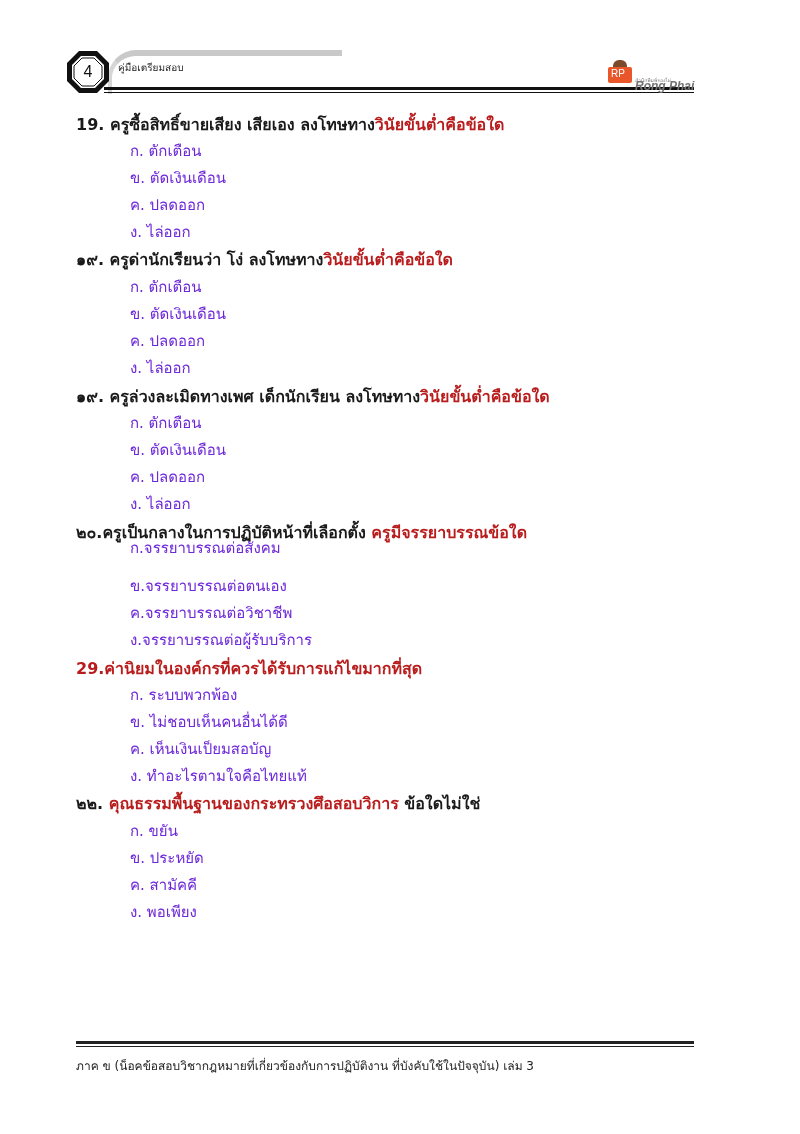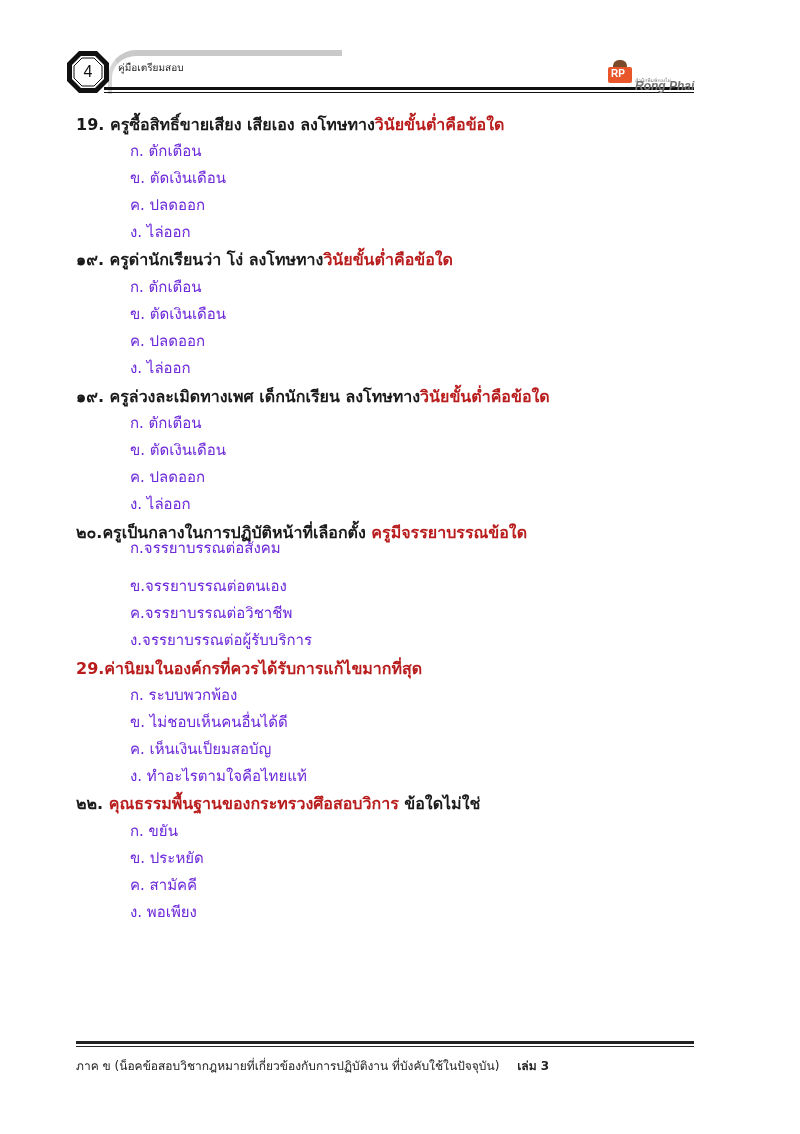--- a/index.html
+++ b/index.html
@@ -14,38 +14,38 @@
   .badge { position:absolute; left:66px; top:50px; width:44px; height:44px; }
   .page-num { position:absolute; left:66px; top:50px; width:44px; height:44px;
               line-height:44px; text-align:center; font-size:16px; font-weight:normal;
               font-family:"Liberation Sans",sans-serif; color:#111; }
   .book-title { position:absolute; left:118px; top:60px; font-size:10px; color:#222; }
   .hdr-rule1 { position:absolute; left:104px; top:87px; width:590px; height:3px; background:#111; }
   .hdr-rule2 { position:absolute; left:104px; top:92px; width:590px; height:1px; background:#111; }
 
   .logo { position:absolute; left:608px; top:63px; width:100px; height:22px; }
   .logo-box { position:absolute; left:0; top:4px; width:24px; height:16px; background:#e8562a; border-radius:2px; }
-  .logo-box span { position:absolute; color:#fff; font-size:10px; font-weight:bold; left:3px; top:1px;
+  .logo-box span { position:absolute; color:#fff; font-size:10px; font-weight:normal; left:3px; top:1px;
                    font-family:"Liberation Sans",sans-serif; }
   .logo-roof { position:absolute; left:5px; top:-3px; width:14px; height:7px; background:#7a4a2a; border-radius:6px 6px 0 0; }
   .logo-text { position:absolute; left:27px; top:16px; font-size:12px; font-style:italic; font-weight:bold;
                color:#737373; font-family:"Liberation Sans",sans-serif; white-space:nowrap; }
   .logo-sub { position:absolute; left:27px; top:13px; font-size:5px; color:#777; white-space:nowrap; }
 
   
   .content { position:absolute; left:0; top:0; width:800px; }
   .q { position:absolute; left:76px; font-size:16px; font-weight:bold; white-space:nowrap; color:#1a1a1a; }
   .red { color:#b91c1c; }
   .opt { position:absolute; left:130px; font-size:15px; white-space:nowrap; color:#6d28d9; }
 
   
   .ftr-rule1 { position:absolute; left:76px; top:1041px; width:618px; height:3px; background:#222; }
   .ftr-rule2 { position:absolute; left:76px; top:1046px; width:618px; height:1px; background:#222; }
   .footer-text { position:absolute; left:76px; top:1056px; font-size:12px; color:#222; white-space:nowrap; }
-  .footer-vol { font-weight:bold;margin-left:14px; }
+  .footer-vol { font-weight:normal; }
 </style>
 </head>
 <body>
 
 <div class="header">
   <div class="arc"></div>
   <svg class="badge" viewBox="0 0 44 44">
     <polygon points="13,1 31,1 43,13 43,31 31,43 13,43 1,31 1,13" fill="#111"></polygon>
     <polygon points="15,6 29,6 38,15 38,29 29,38 15,38 6,29 6,15" fill="#fff"></polygon>
     <polygon points="16,8 28,8 36,16 36,28 28,36 16,36 8,28 8,16" fill="none" stroke="#111" stroke-width="1"></polygon>

